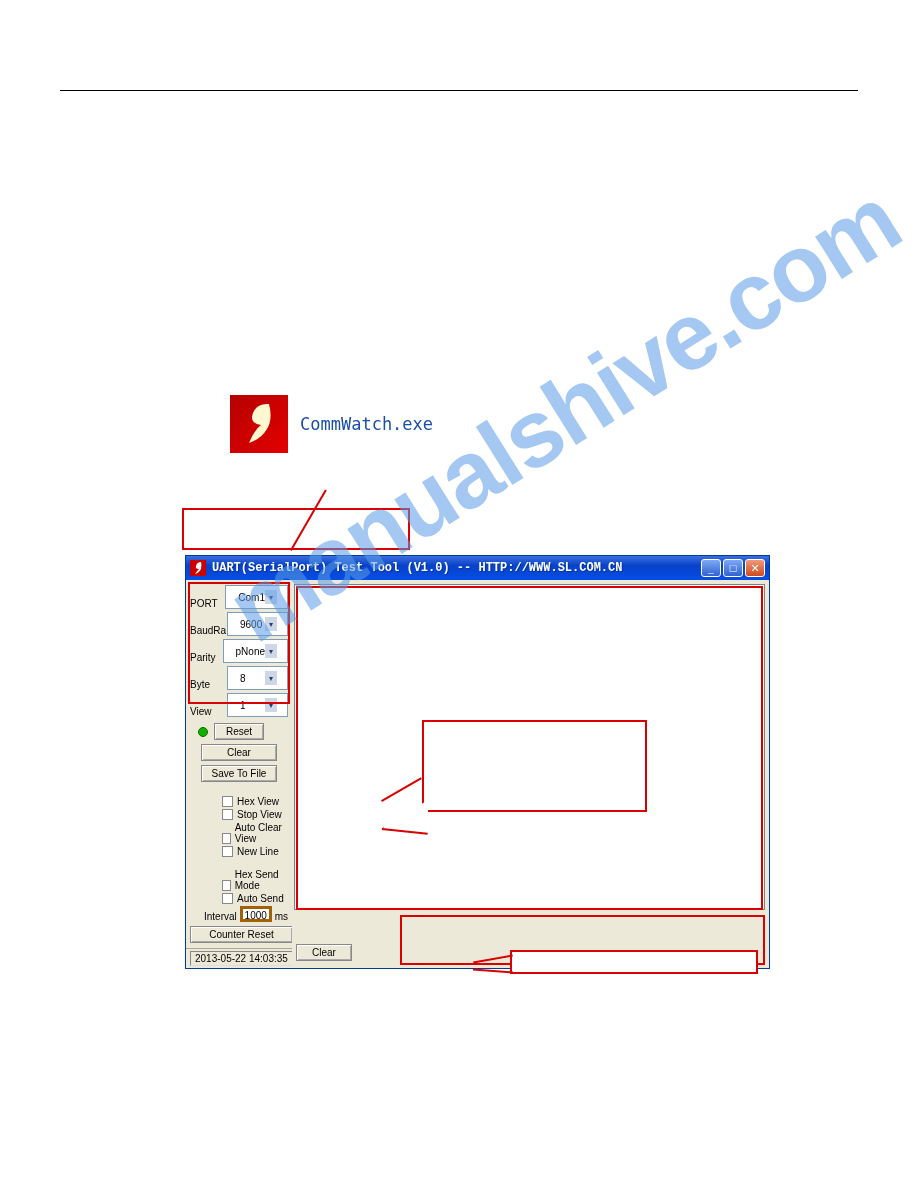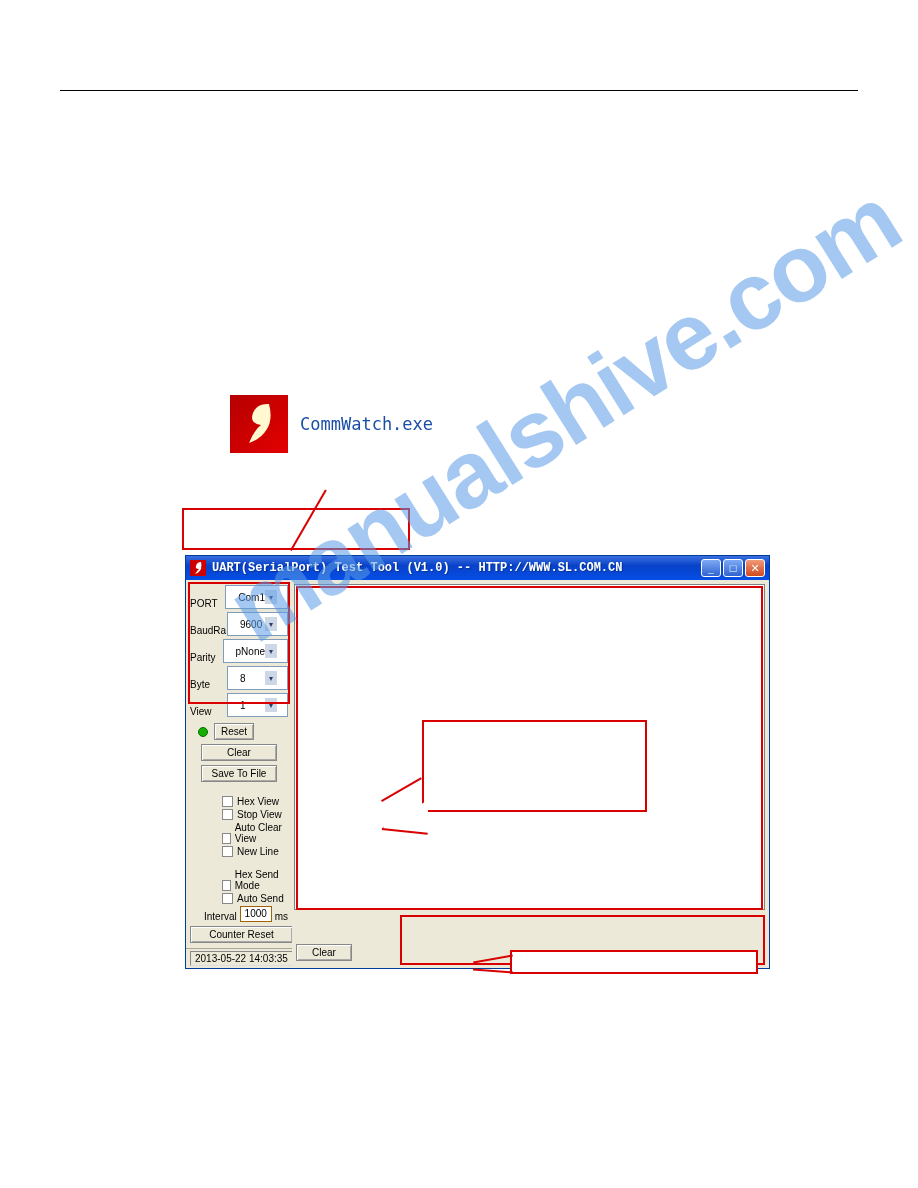--- a/index.html
+++ b/index.html
@@ -234,21 +234,21 @@
 
   .bottom-bar {
     display: flex;
     align-items: center;
     padding: 4px 4px;
     gap: 6px;
     font-size: 10px;
     background: #ece9d8;
   }
   .interval-input {
-    width: 40px; height: 16px; background:#fff; border:1px solid #a16207;
+    width: 40px; height: 16px; background:#fff; border:3px solid #a16207;
     font-size:10px; text-align:center; line-height:14px;
   }
   .red-box-cmd {
     position: absolute;
     right: 4px;
     top: 335px;
     width: 365px;
     height: 50px;
     border: 2px solid #d80000;
     background: transparent;
@@ -361,21 +361,21 @@
       <div class="row">
         <span class="row-label">View</span>
         <div class="xp-select">
           <span>1</span>
           <span class="arrow">▾</span>
         </div>
       </div>
 
       <div class="status-dot-row">
         <span class="status-dot"></span>
-        <span class="xp-btn" style="width:40px">Reset</span>
+        <span class="xp-btn" style="width:50px">Reset</span>
       </div>
 
       <span class="xp-btn block">Clear</span>
       <span class="xp-btn block">Save To File</span>
 
       <div class="spacer"></div>
       <div class="chk-row">
           <span class="chk"></span>
           <span>Hex View</span>
         </div>

